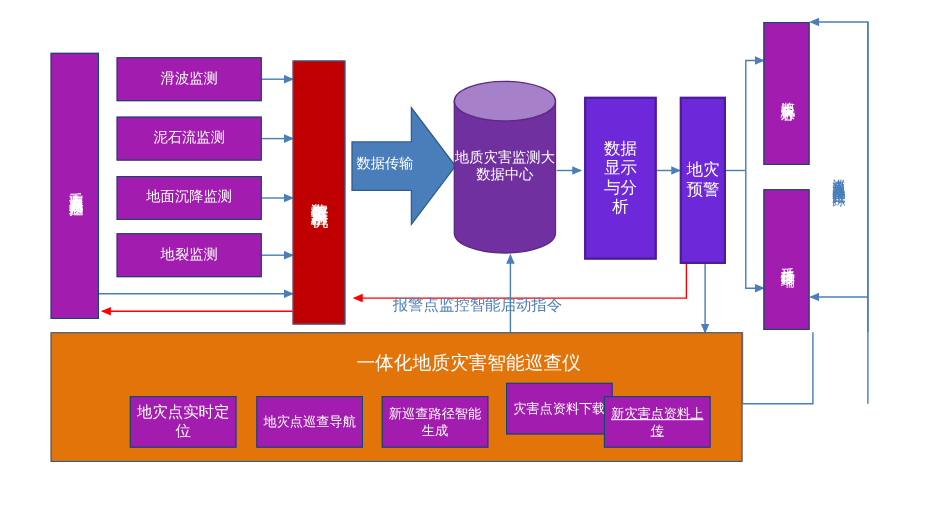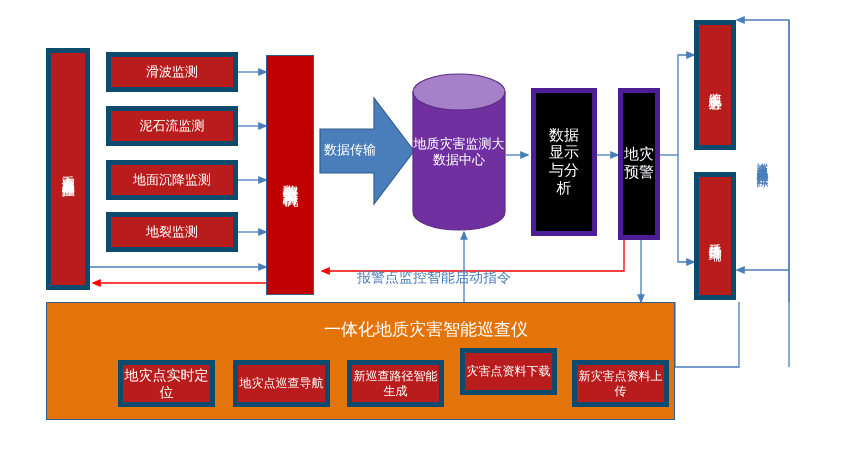--- a/index.html
+++ b/index.html
@@ -1,22 +1,22 @@
 <!DOCTYPE html>
 <html><head>
 <meta charset="utf-8">
 <style>
   html,body{margin:0;padding:0;background:#ffffff;}
   body{font-family:"DejaVu Sans","Liberation Sans",sans-serif;}
   #stage{position:relative;width:851px;height:465px;background:#ffffff;overflow:hidden;}
   .box{position:absolute;box-sizing:border-box;display:flex;align-items:center;justify-content:center;
        text-align:center;color:#ffffff;line-height:1.18;}
-  .blue{background:#b91c1c;border:5px solid #0c4a6e;}
+  .blue{background:#a21caf;border:1px solid #0c4a6e;}
   .red{background:#c00000;border:1px solid #2e5d8f;}
-  .green{background:#000000;border:5px solid #4c1d95;}
+  .green{background:#6d28d9;border:2px solid #4c1d95;}
   .orange{background:#e3740a;border:1px solid #2e5d8f;}
   .vert{writing-mode:vertical-rl;text-orientation:upright;letter-spacing:1px;}
   .lbl{position:absolute;color:#4a7ebb;}
   svg.wires{position:absolute;left:0;top:0;width:851px;height:465px;pointer-events:none;}
   .cyl-wrap{position:absolute;}
   .cyl-txt{position:absolute;left:0;top:0;width:100%;height:100%;display:flex;align-items:center;
            justify-content:center;color:#fff;text-align:center;line-height:1.2;}
 </style>
 </head>
 <body>
@@ -100,15 +100,15 @@
 
   <div class="lbl" style="left:357px;top:269px;font-size:14px;">报警点监控智能启动指令</div>
 
   <div class="box orange" style="left:46px;top:302px;width:629px;height:118px;display:block;"></div>
   <div style="position:absolute;left:46px;top:318px;width:760px;text-align:center;color:#fff;font-size:17px;">一体化地质灾害智能巡查仪</div>
 
   <div class="box blue" style="left:118px;top:360px;width:97px;height:47px;font-size:14px;">地灾点实时定位</div>
   <div class="box blue" style="left:233px;top:360px;width:97px;height:47px;font-size:12px;">地灾点巡查导航</div>
   <div class="box blue" style="left:347px;top:360px;width:97px;height:47px;font-size:12px;">新巡查路径智能生成</div>
   <div class="box blue" style="left:460px;top:348px;width:97px;height:47px;font-size:12px;">灾害点资料下载</div>
-  <div class="box blue" style="left:572px;top:360px;width:97px;height:47px;font-size:12px;">新灾害点资料上传</div>
+  <div class="box blue" style="left:549px;top:360px;width:97px;height:47px;font-size:12px;text-decoration:underline;">新灾害点资料上传</div>
 
 </div>
 
 </body></html>

